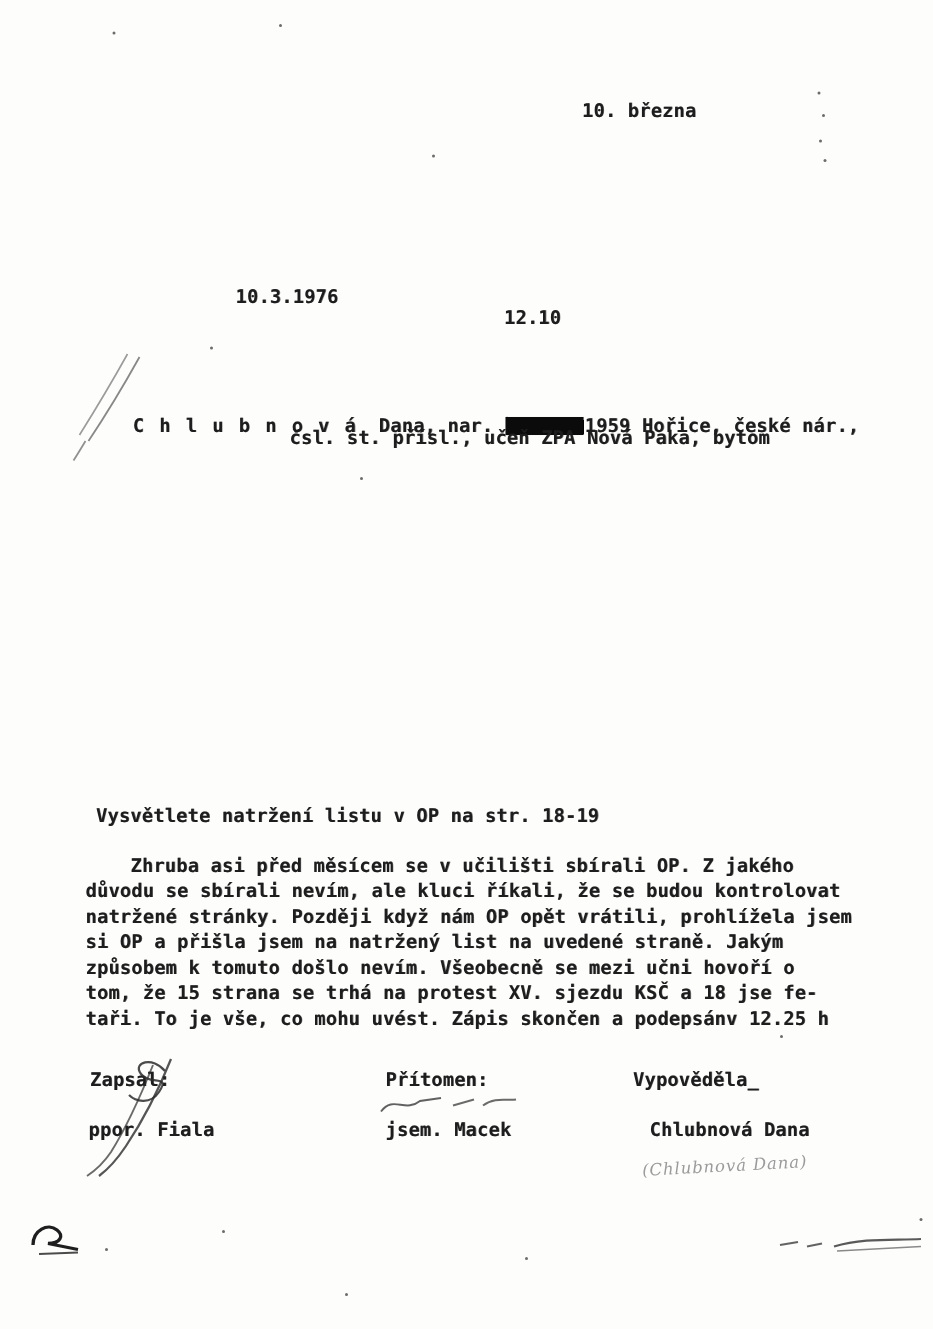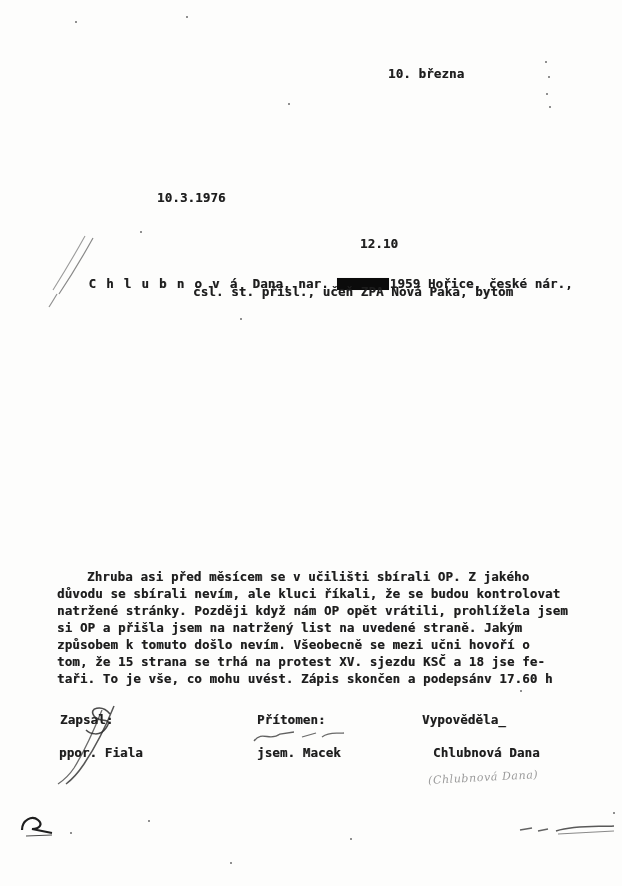--- a/index.html
+++ b/index.html
@@ -33,35 +33,36 @@
   .speck{position:absolute;width:2px;height:2px;background:#2e2e2e;border-radius:50%;opacity:.7;}
 </style>
 </head>
 <body>
 
 <div class="page">
 
   <div class="t" style="left:388px;top:66px;">10. března</div>
 
   <div class="t" style="left:157px;top:190px;">10.3.1976</div>
-  <div class="t" style="left:360px;top:204px;margin-top:32px;">12.10</div>
+  <div class="t" style="left:336px;top:204px;">12.10</div>
 
   <div class="t" style="left:58px;top:261px;">
     <span class="surname">C h l u b n o v á</span><span class="pre-redact">Dana, nar.</span><span class="redact w1"></span><span>1959 Hořice, české nár.,</span>
   </div>
   <div class="t" style="left:193px;top:284px;">čsl. st. přísl., učeň ZPA Nová Paka, bytom</div>
 
+  <div class="t" style="left:64px;top:536px;">Vysvětlete natržení listu v OP na str. 18-19</div>
 
   <div class="t" style="left:57px;top:586px;">důvodu se sbírali nevím, ale kluci říkali, že se budou kontrolovat</div>
   <div class="t indent" style="left:57px;top:569px;">Zhruba asi před měsícem se v učilišti sbírali OP. Z jakého</div>
   <div class="t" style="left:57px;top:603px;">natržené stránky. Později když nám OP opět vrátili, prohlížela jsem</div>
   <div class="t" style="left:57px;top:620px;">si OP a přišla jsem na natržený list na uvedené straně. Jakým</div>
   <div class="t" style="left:57px;top:637px;">způsobem k tomuto došlo nevím. Všeobecně se mezi učni hovoří o</div>
   <div class="t" style="left:57px;top:654px;">tom, že 15 strana se trhá na protest XV. sjezdu KSČ a 18 jse fe-</div>
-  <div class="t" style="left:57px;top:671px;">taři. To je vše, co mohu uvést. Zápis skončen a podepsánv 17.60 h</div>
+  <div class="t" style="left:57px;top:671px;">taři. To je vše, co mohu uvést. Zápis skončen a podepsánv 12.25 h</div>
 
   <div class="t" style="left:60px;top:712px;">Zapsal:</div>
   <div class="t" style="left:257px;top:712px;">Přítomen:</div>
   <div class="t" style="left:422px;top:712px;">Vypověděla_</div>
 
   <div class="t" style="left:59px;top:745px;">ppor. Fiala</div>
   <div class="t" style="left:257px;top:745px;">jsem. Macek</div>
   <div class="t" style="left:433px;top:745px;">Chlubnová Dana</div>
 
   <div class="sig-text" style="left:428px;top:771px;">(Chlubnová Dana)</div>

